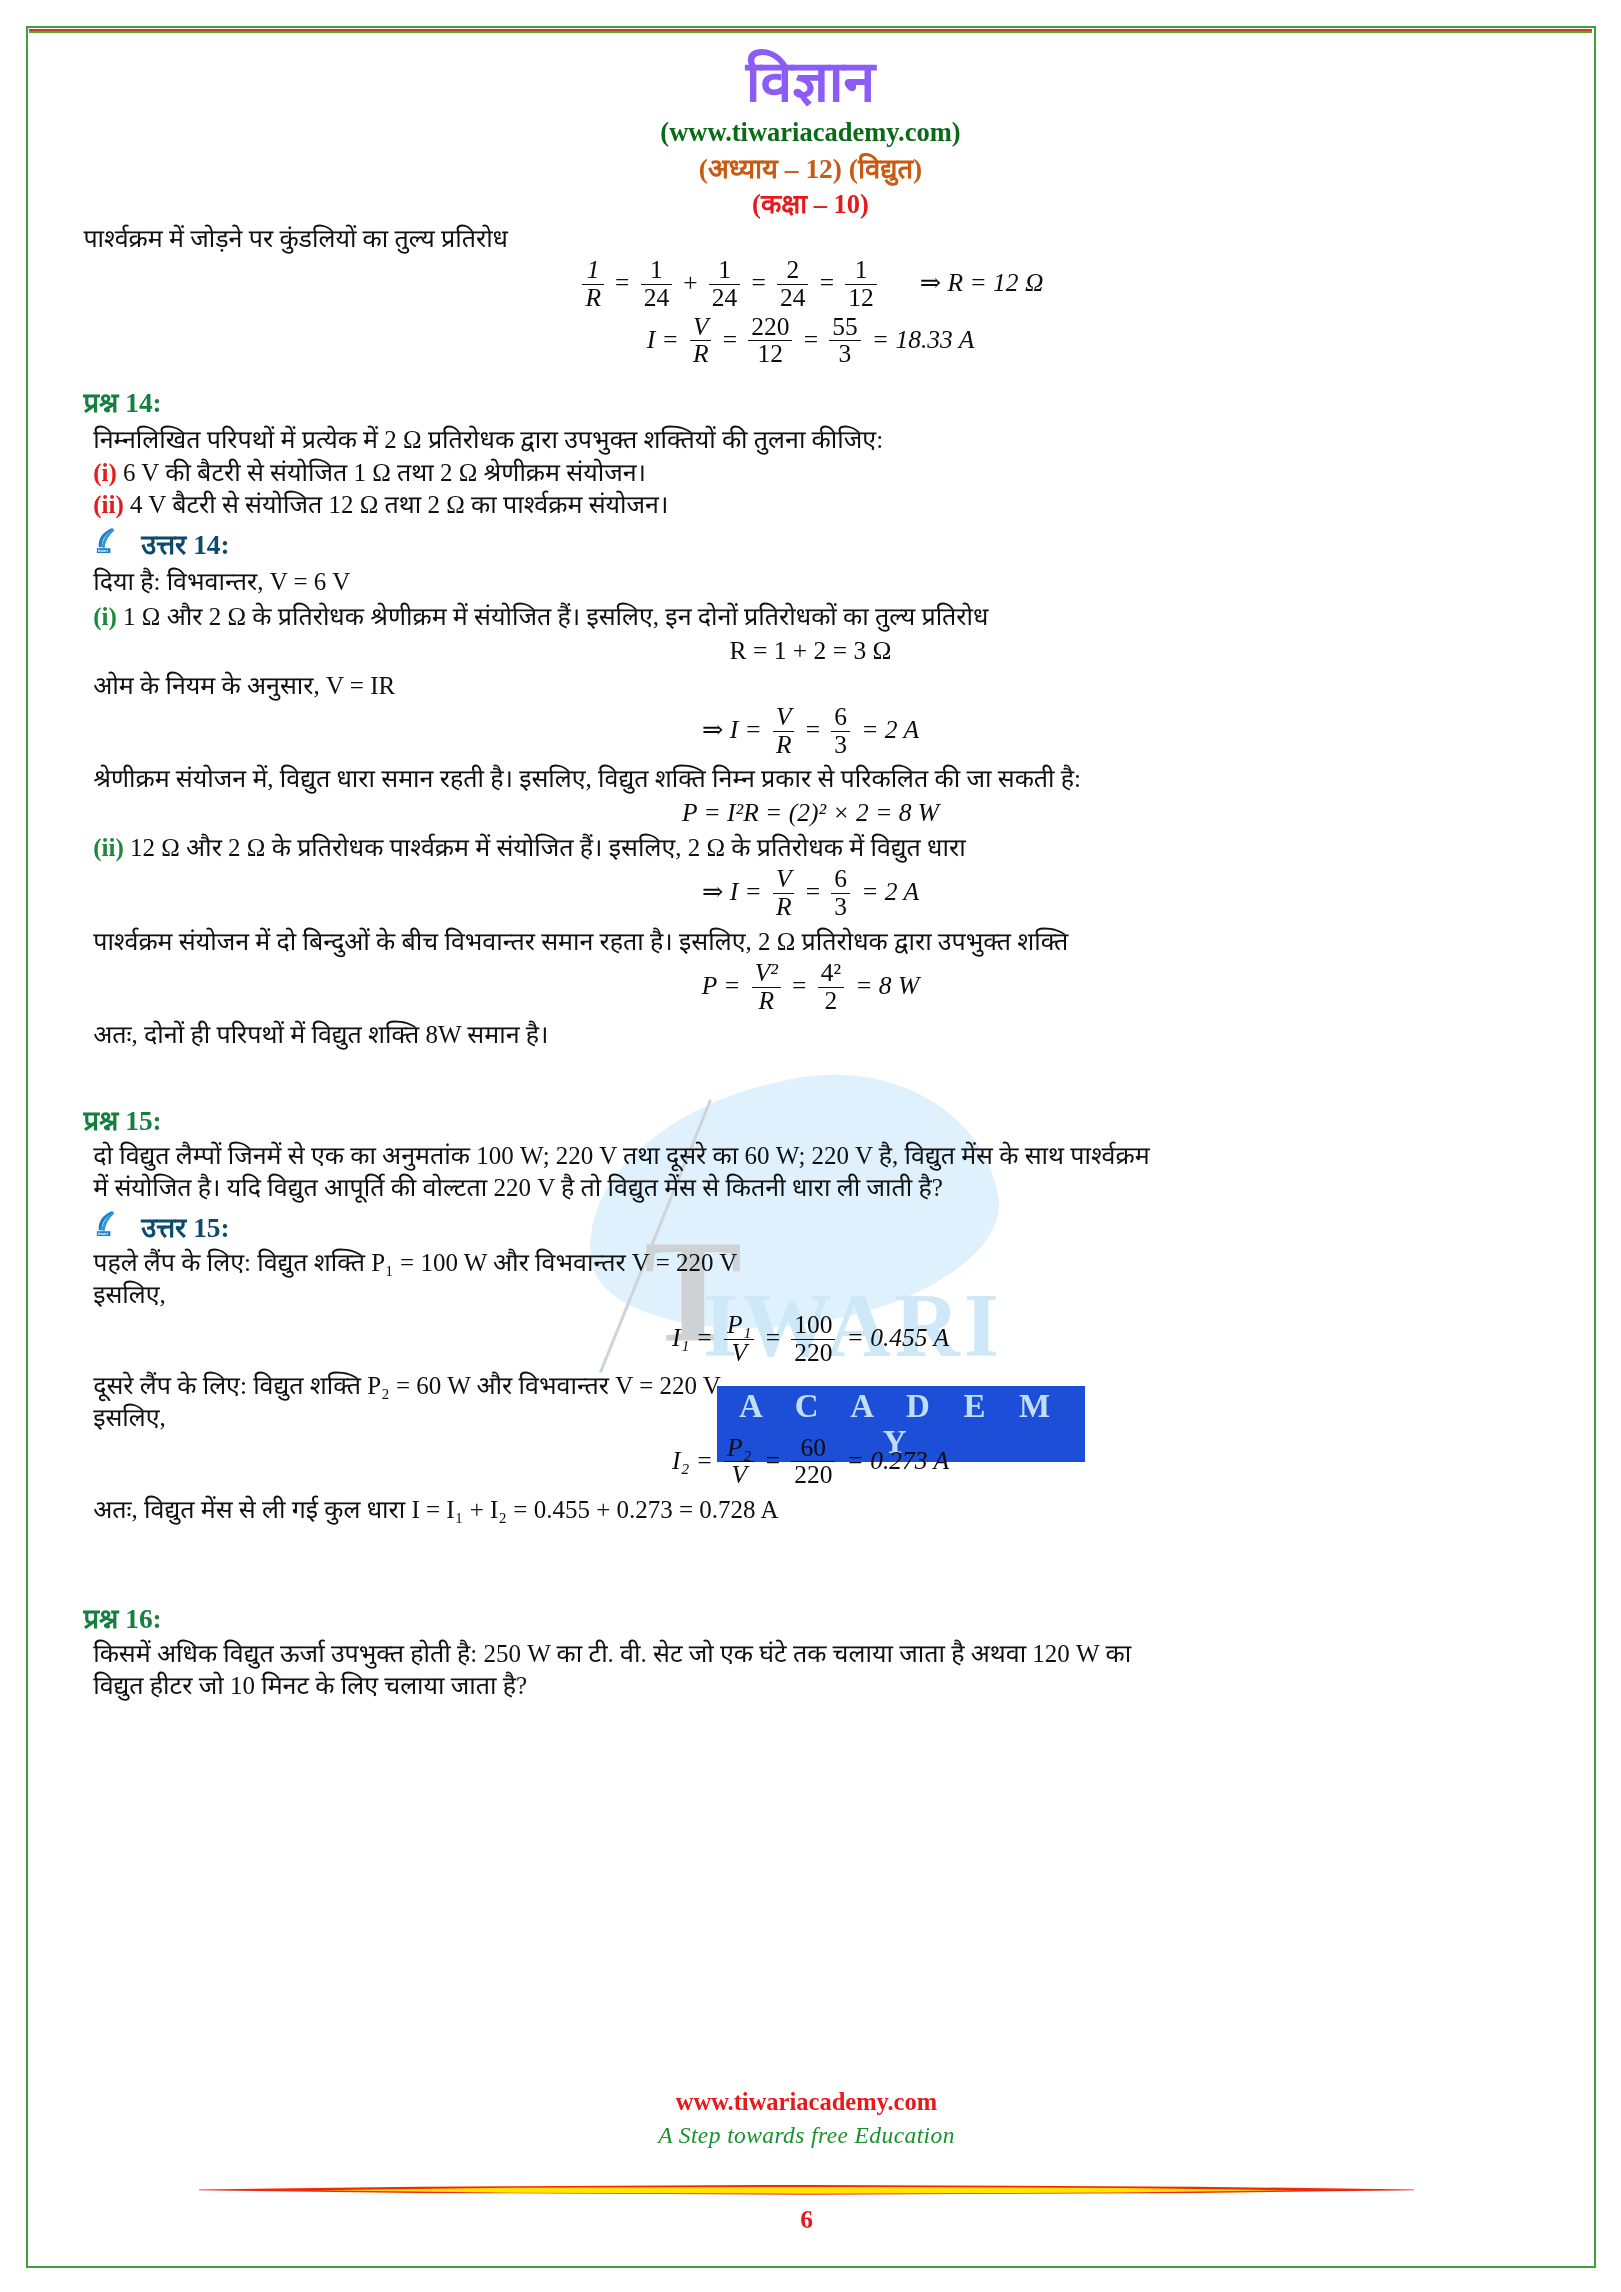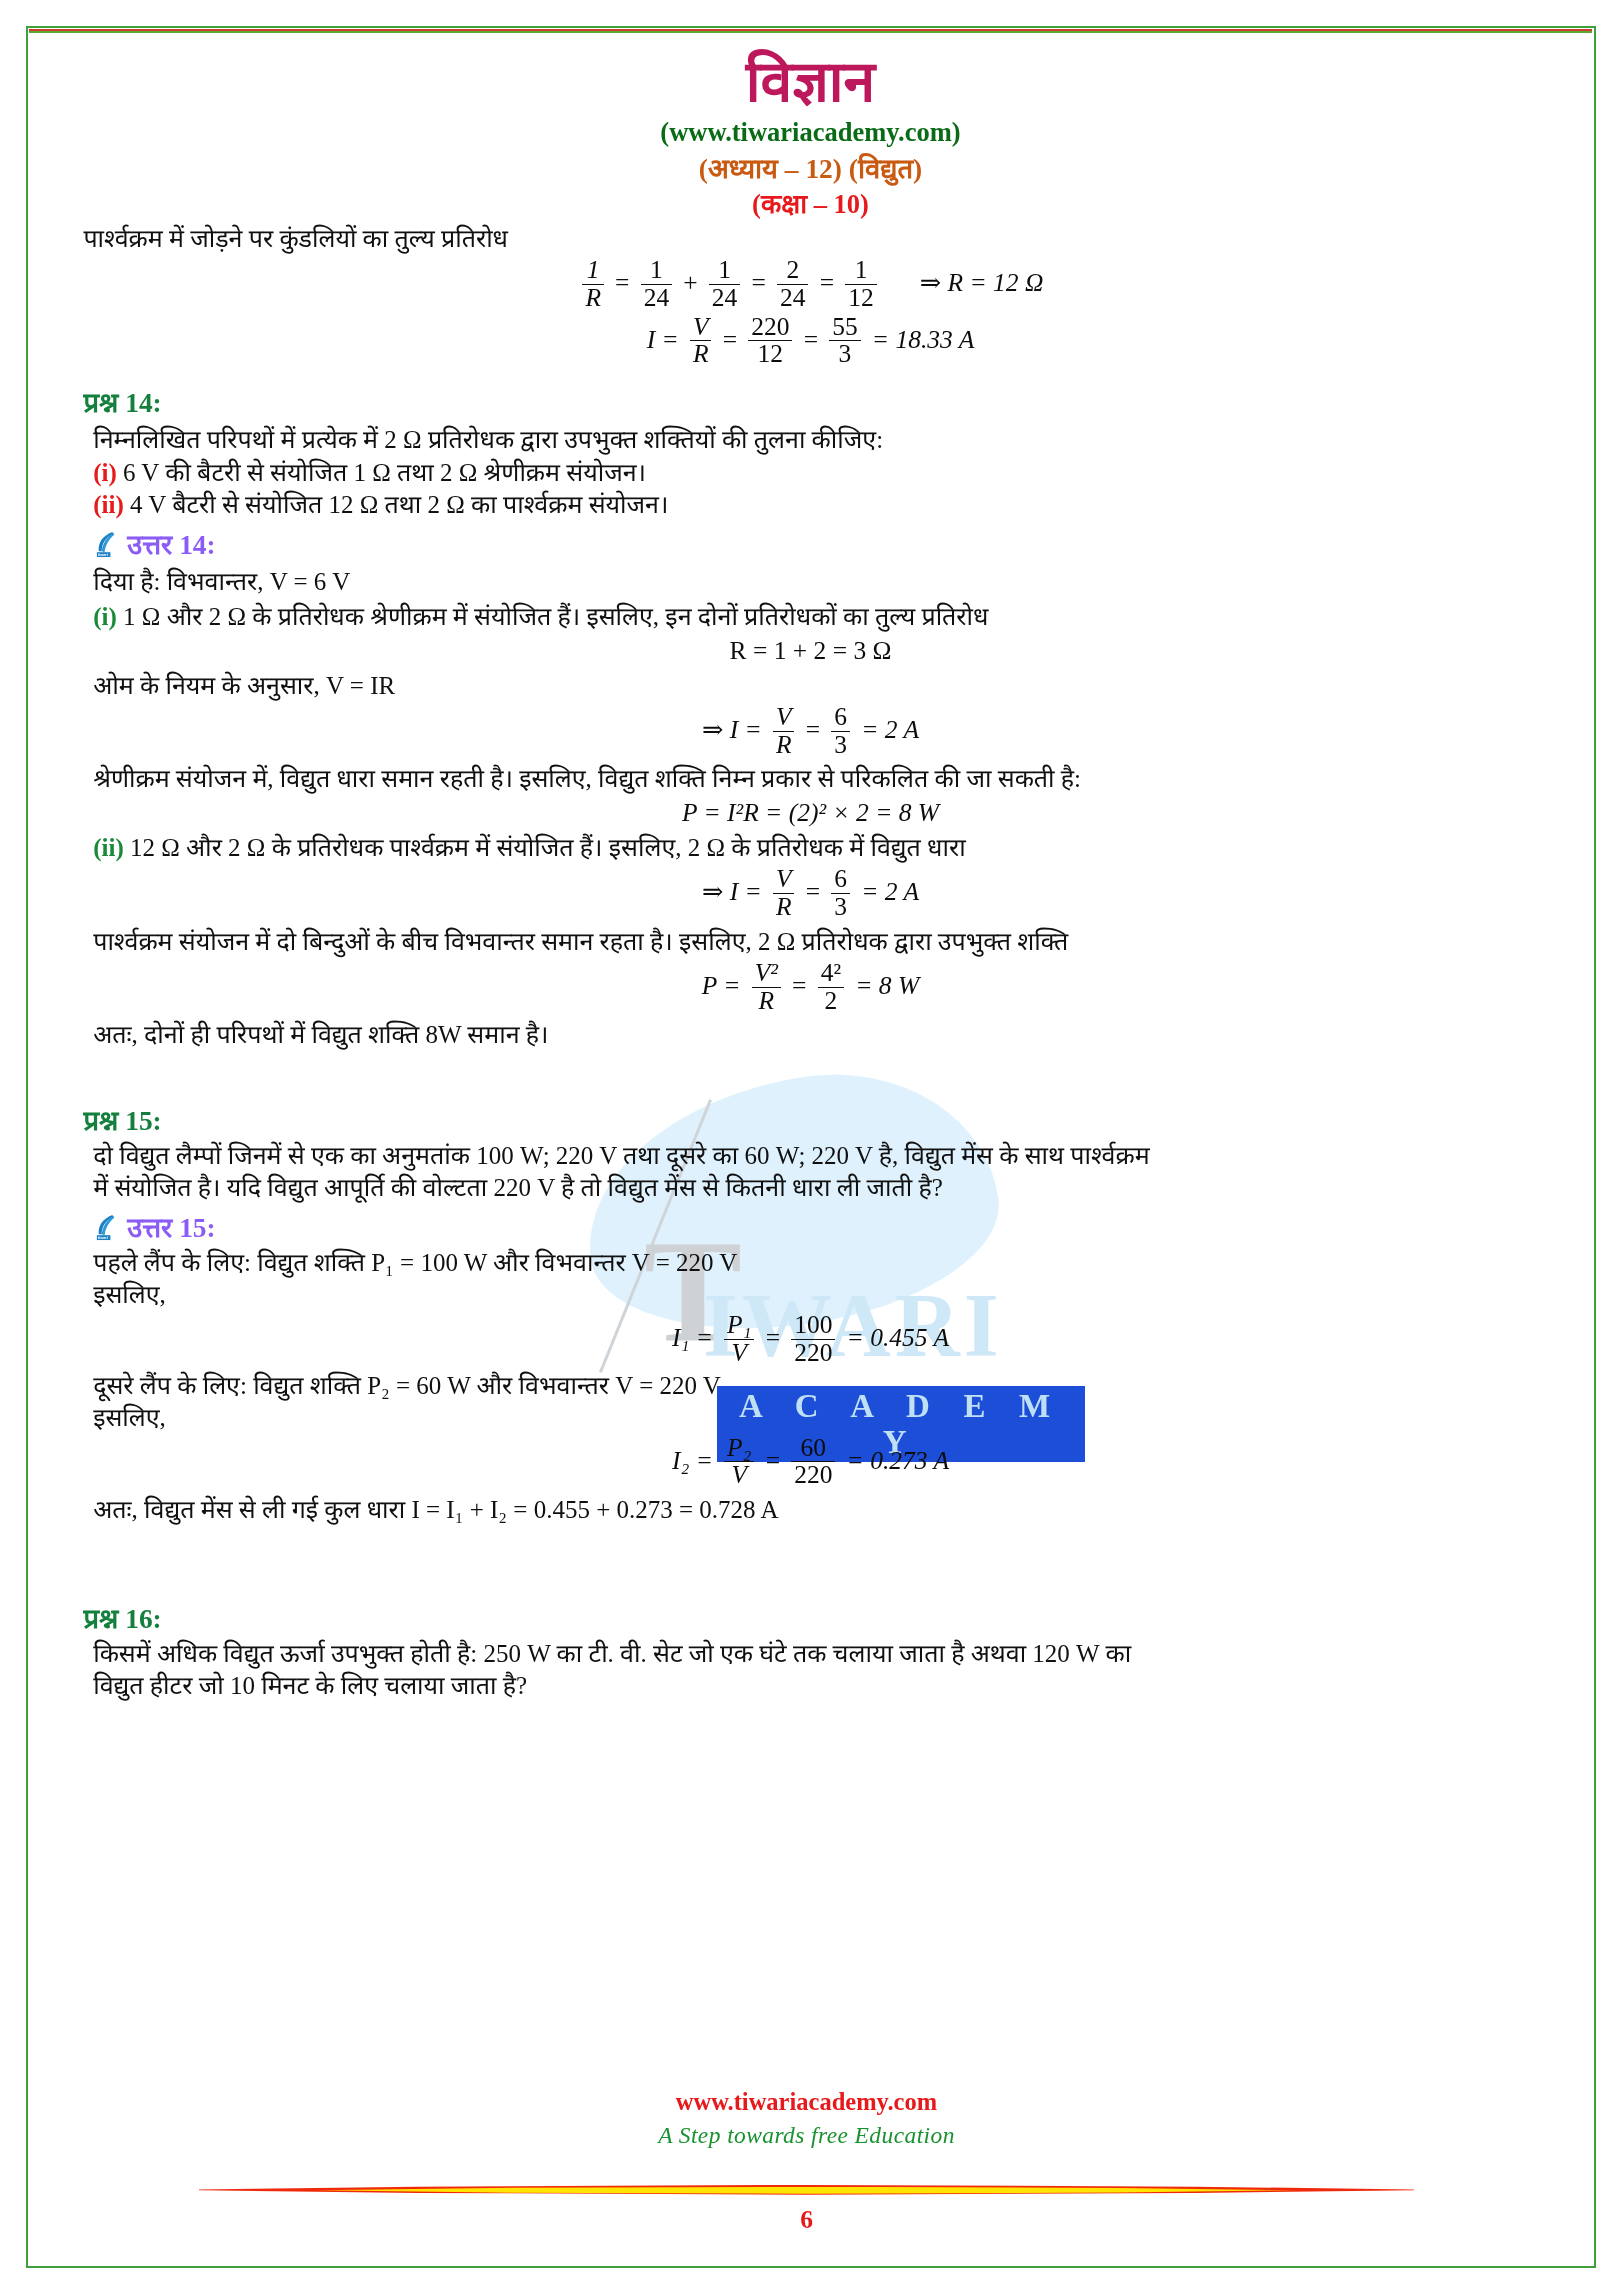--- a/index.html
+++ b/index.html
@@ -47,21 +47,21 @@
     left: 29px; right: 29px;
     top: 29px;
     height: 4.9px;
   }
   .top-rule .l1 { height: 2px; background: #cf3a2a; }
   .top-rule .l2 { height: 2px; background: #5aa832; }
 
   
   .header { text-align: center; padding-top: 19.6px; }
   .title-main {
-    color: #be185d;
+    color: #8b5cf6;
     font-weight: bold;
     font-size: 57px;
     line-height: 1.0;
     font-family: "Liberation Serif", "DejaVu Serif", serif;
     letter-spacing: 0px;
   }
   .title-site {
     color: #0a6b16;
     font-weight: bold;
     font-size: 26.5px;
@@ -181,28 +181,28 @@
   .frac .den { display: block; border-top: 1.6px solid #111; padding: 0 2.9px; }
 
   .qhead {
     color: #15803d;
     font-weight: bold;
     font-size: 27.4px;
     margin-top: 13.7px;
     margin-bottom: 2px;
   }
   .ahead {
-    color: #8b5cf6;
+    color: #0c4a6e;
     font-weight: bold;
     font-size: 27.4px;
     margin-top: 3.9px;
     margin-bottom: 2px;
     display: flex;
-    align-items: center;
-    gap: 5px;
+    align-items: flex-start;
+    gap: 19px;
   }
   .romnum { color: #e8191b; font-weight: bold; }
   .romnum-g { color: #1a8a3a; font-weight: bold; }
 
   
   .feather-icon {
     display: inline-block;
     width: 29px; height: 29px;
     position: relative;
     flex: 0 0 auto;

